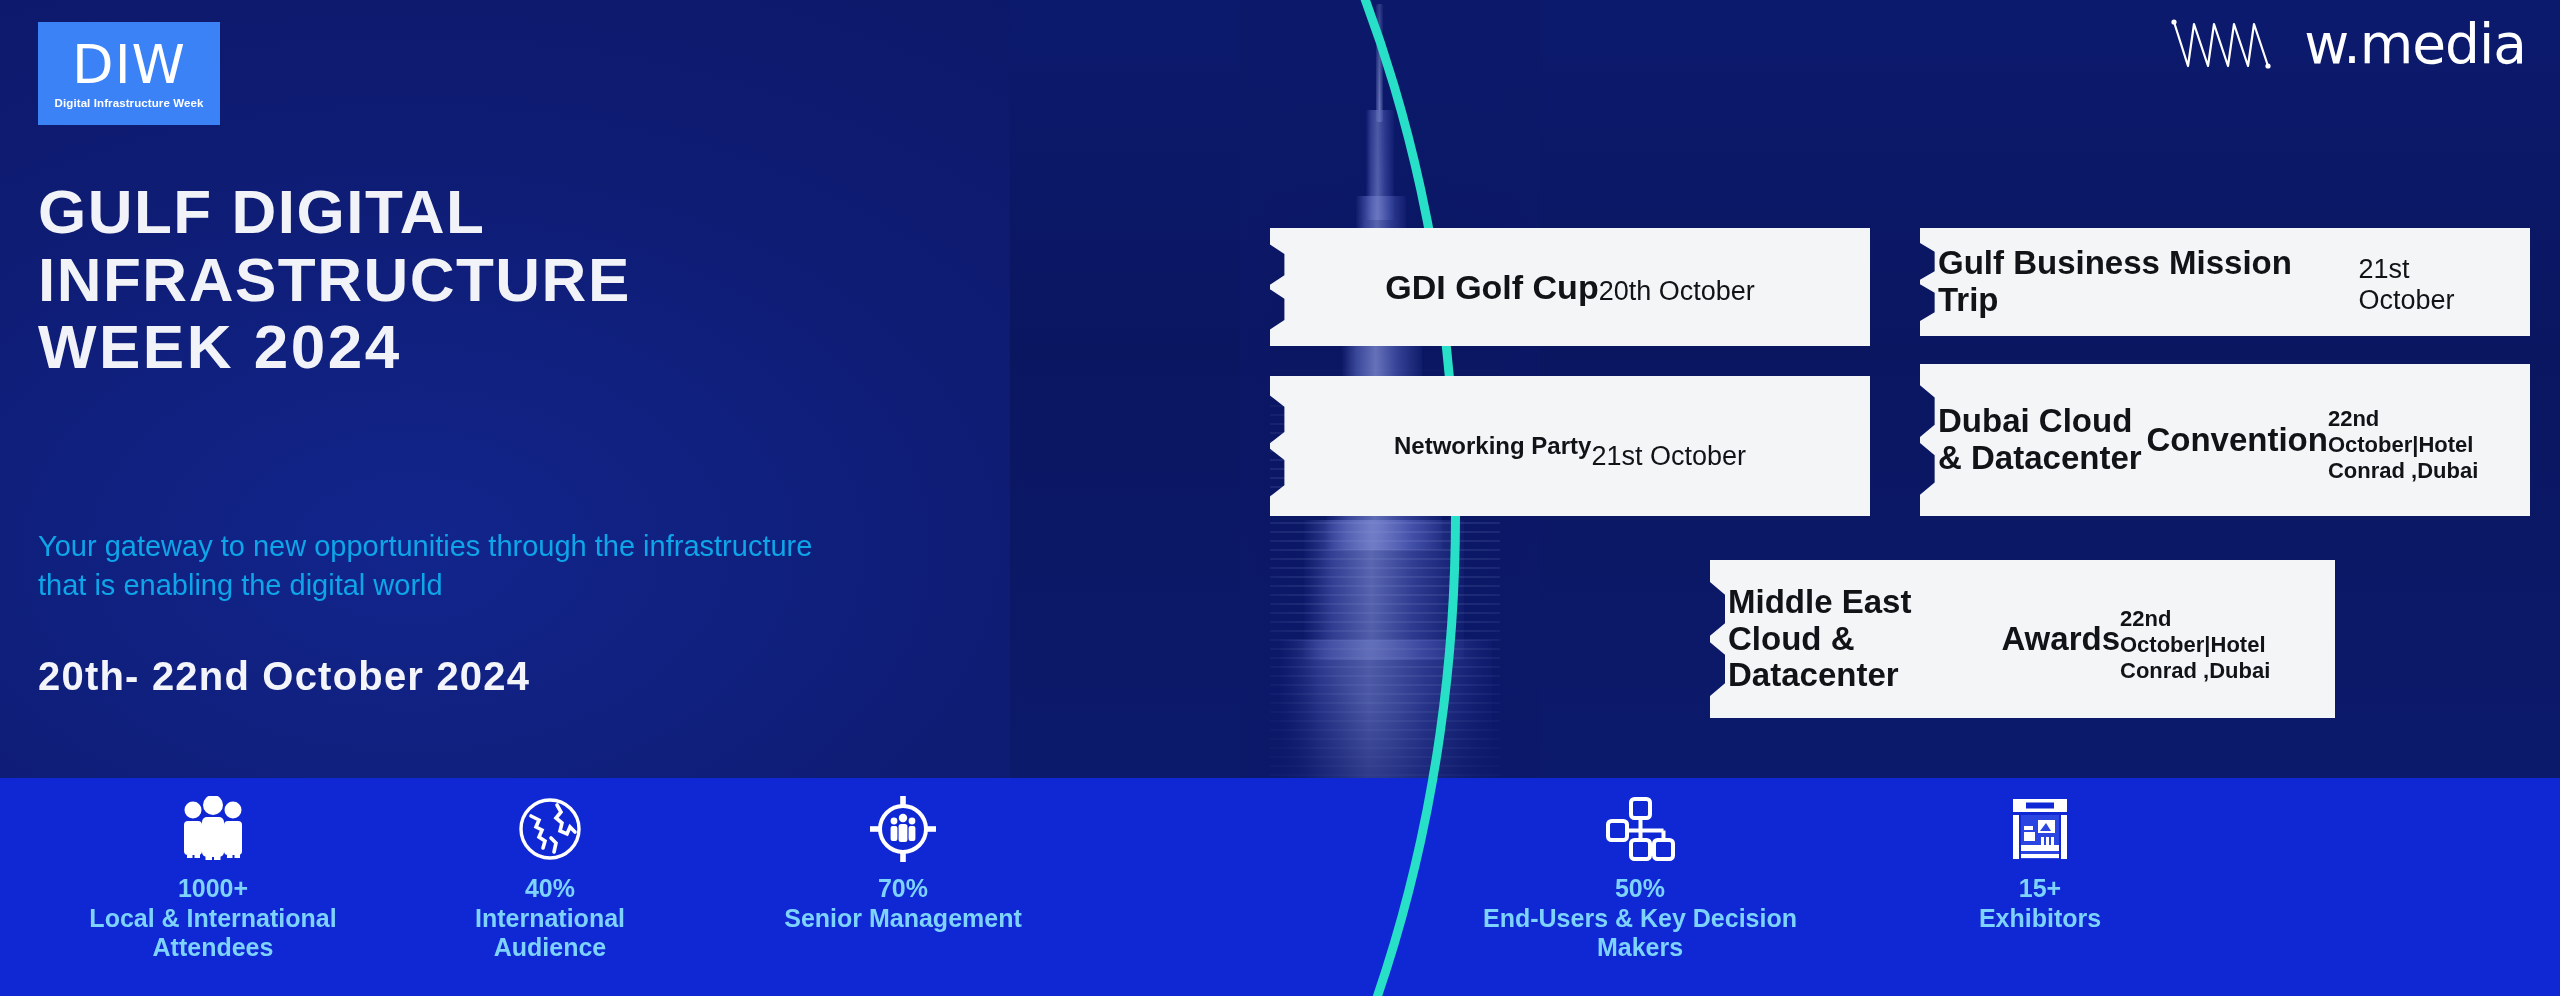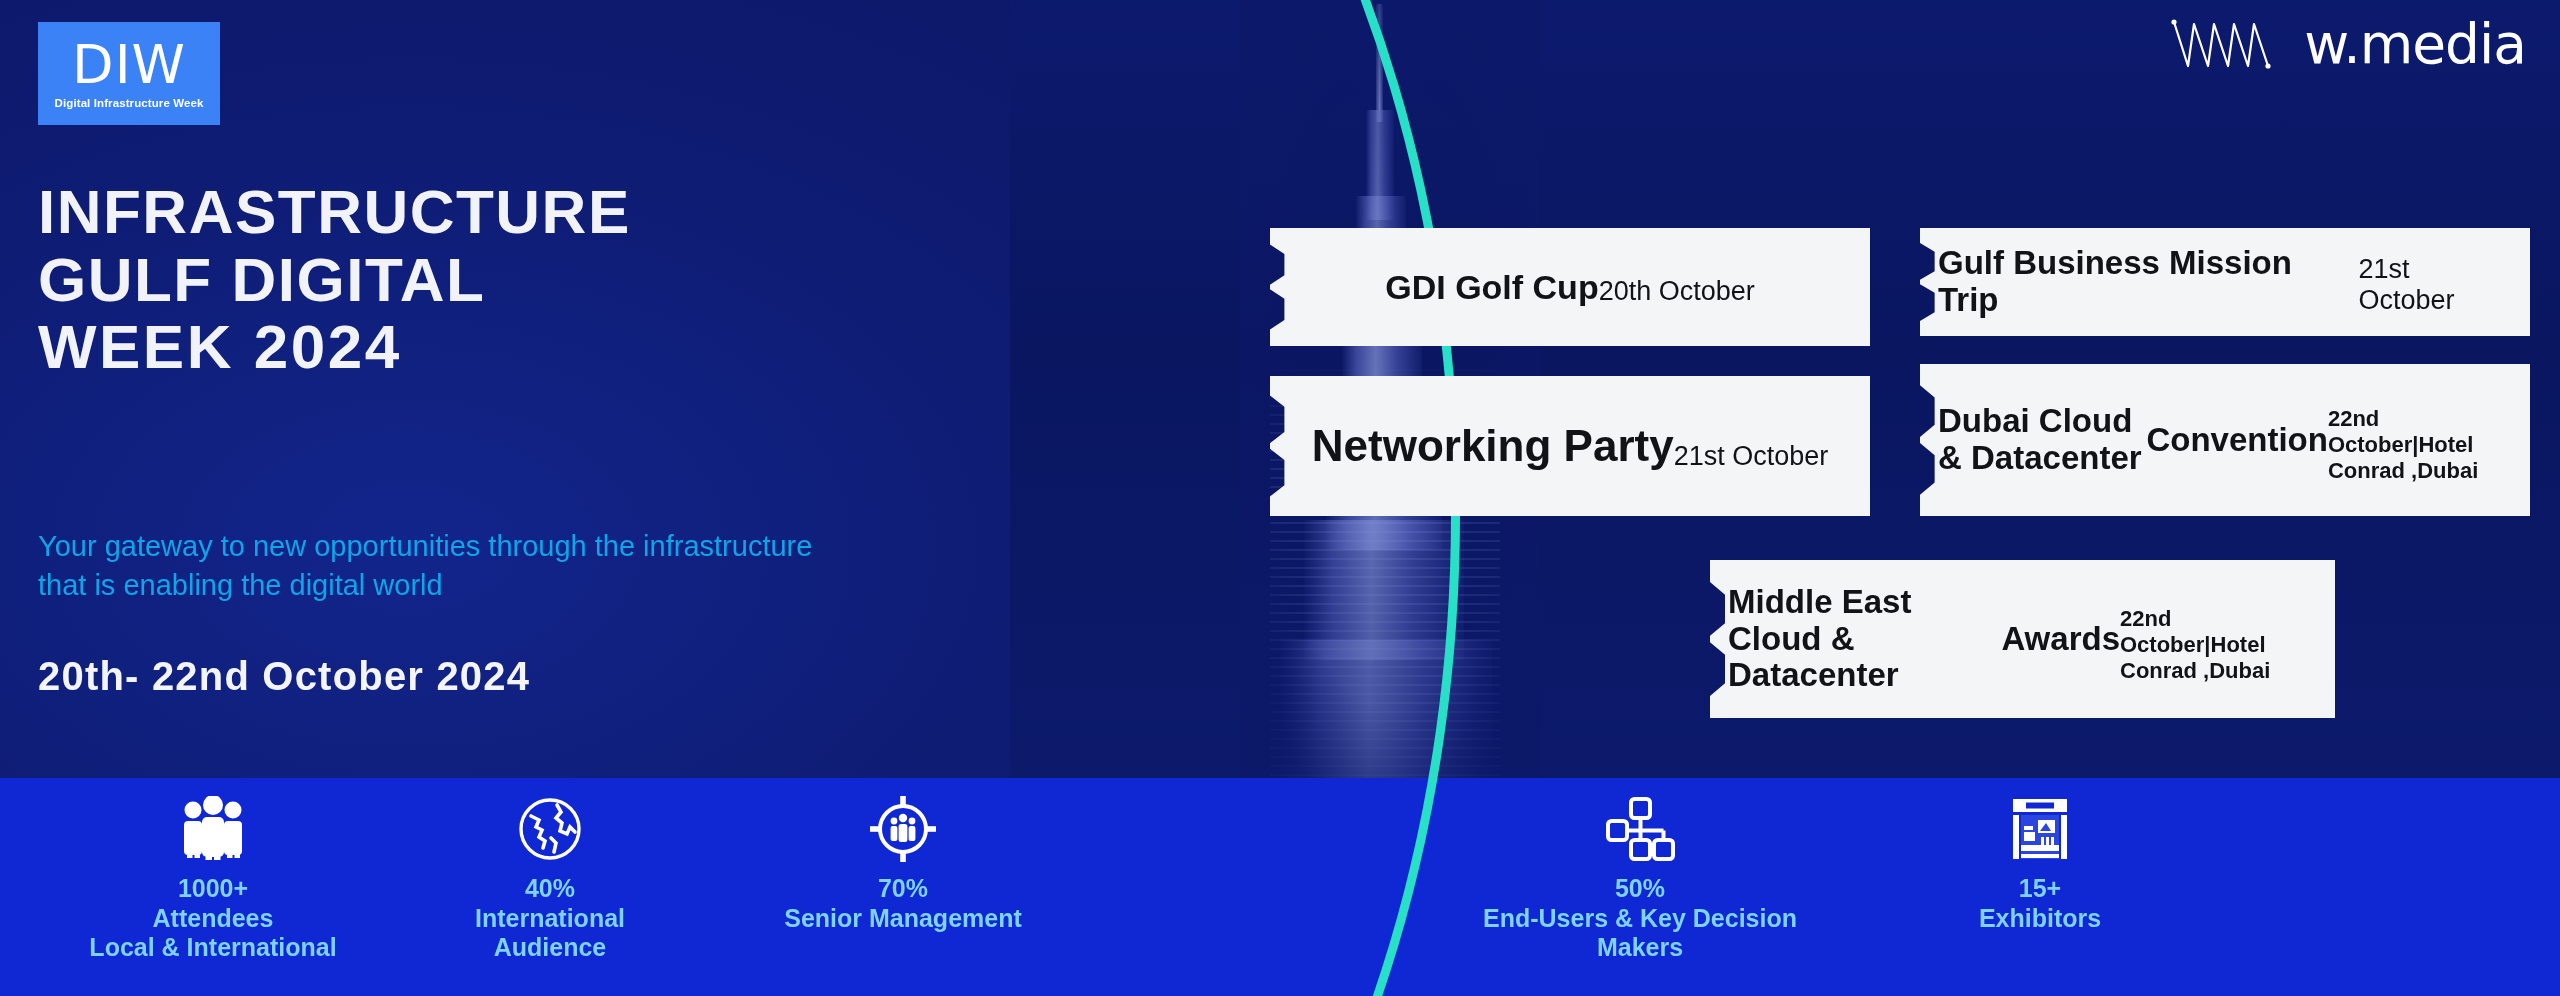--- a/index.html
+++ b/index.html
@@ -127,21 +127,21 @@
 
   .card-golf   { left:0px;   top:0px;   width:600px; height:118px; }
   .card-golf .t{ font-size:34px; }
   .card-golf .d{ font-size:27px; margin-top:9px; }
 
   .card-gulf   { left:650px; top:0px;   width:610px; height:108px; }
   .card-gulf .t{ font-size:33px; }
   .card-gulf .d{ font-size:27px; margin-top:6px; }
 
   .card-net    { left:0px;   top:148px; width:600px; height:140px; }
-  .card-net .t { font-size:44px; }
+  .card-net .t { font-size:24px; }
   .card-net .d { font-size:27px; margin-top:20px; }
 
   .card-dubai  { left:650px; top:136px; width:610px; height:152px; }
   .card-dubai .t{ font-size:33px; }
   .card-dubai .dbold{ font-size:22px; margin-top:9px; }
 
   .card-awards { left:440px; top:332px; width:625px; height:158px; }
   .card-awards .t{ font-size:33px; }
   .card-awards .dbold{ font-size:22px; margin-top:12px; }
 
@@ -204,22 +204,22 @@
   <div class="wmedia">
     <svg class="mark" viewBox="0 0 120 56">
       <polyline points="6,6 20,50 26,8 40,50 46,8 60,50 66,8 80,50 86,8 100,50" fill="none" stroke="#ffffff" stroke-width="2.2" stroke-linecap="round" stroke-linejoin="round"></polyline>
       <circle cx="6" cy="6" r="2.6" fill="#ffffff"></circle>
       <circle cx="100" cy="50" r="2.6" fill="#ffffff"></circle>
     </svg>
     <div class="wname">w.media</div>
   </div>
 
   <div class="headline">
+    <div>GULF DIGITAL</div>
     <div>INFRASTRUCTURE</div>
-    <div>GULF DIGITAL</div>
     <div class="l3">WEEK 2024</div>
   </div>
   <div class="subtitle subhead">
     <div>Your gateway to new opportunities through the infrastructure</div>
     <div>that is enabling the digital world</div>
   </div>
   <div class="dateline">20th- 22nd October 2024</div>
 
 
   <div class="cards">
@@ -266,22 +266,22 @@
             <rect x="48" y="25" width="18" height="34" rx="4" fill="#fff"></rect>
           <rect x="51" y="48" width="5.5" height="14" fill="#fff"></rect>
             <rect x="58.5" y="48" width="5.5" height="14" fill="#fff"></rect>
           <circle cx="37" cy="9" r="10" fill="#fff"></circle>
             <rect x="26" y="21" width="22" height="40" rx="5" fill="#fff"></rect>
           <rect x="29.5" y="48" width="6.5" height="16" fill="#fff"></rect>
             <rect x="38" y="48" width="6.5" height="16" fill="#fff"></rect>
         </svg>
       </div>
       <div class="num">1000+</div>
+      <div class="lbl">Local &amp; International</div>
       <div class="lbl">Attendees</div>
-      <div class="lbl">Local &amp; International</div>
     </div>
 
     <div class="stat st1">
       <div class="ico">
         <svg width="66" height="66" viewBox="0 0 66 66">
           <circle cx="33" cy="33" r="29" fill="none" stroke="#fff" stroke-width="3.4"></circle>
           <path d="M14 20 L22 24 L19 31 L25 34 L22 41 L28 45 L26 52" fill="none" stroke="#fff" stroke-width="3.6" stroke-linecap="round"></path>
           <path d="M40 9 L44 16 L39 22 L45 27 L43 35 L50 38 L53 31 L58 36" fill="none" stroke="#fff" stroke-width="3.6" stroke-linecap="round"></path>
           <path d="M34 42 L39 47 L37 56" fill="none" stroke="#fff" stroke-width="3.6" stroke-linecap="round"></path>
         </svg>

